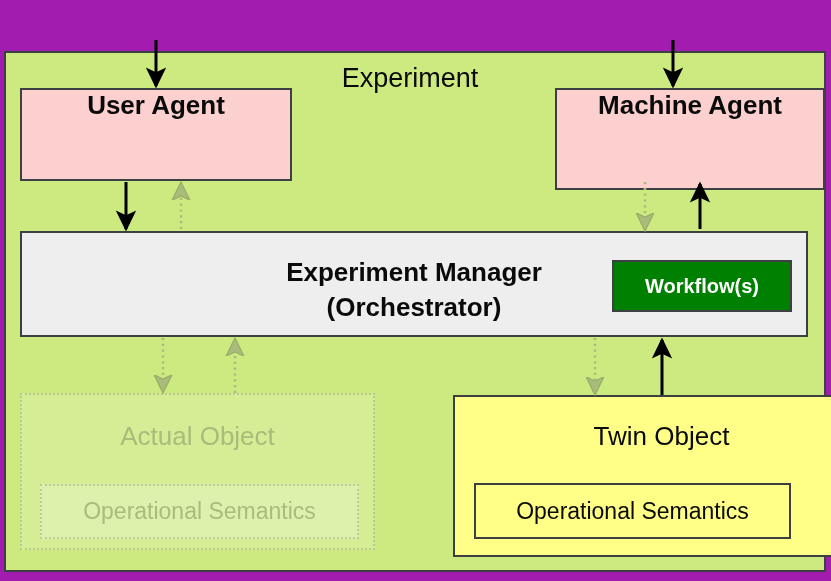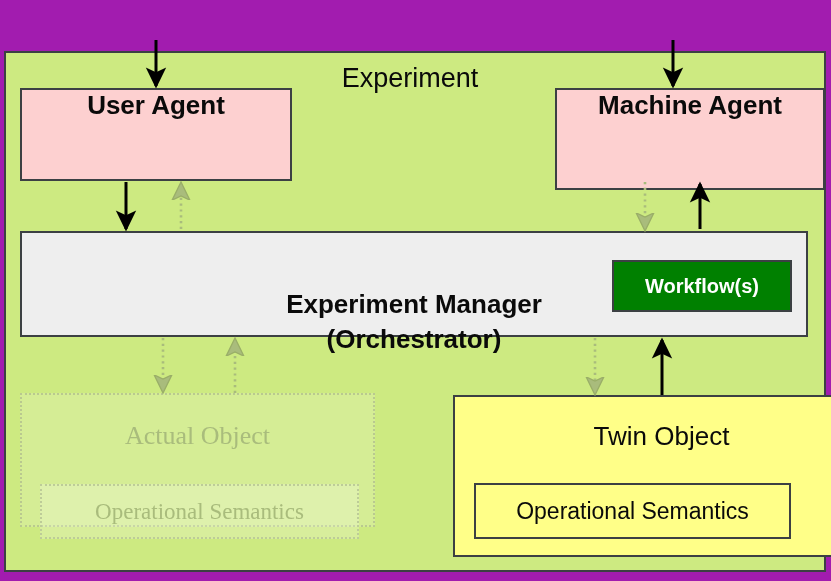--- a/index.html
+++ b/index.html
@@ -74,21 +74,20 @@
   }
   .manager-label {
     position: absolute;
     left: 0;
     top: 22px;
     width: 100%;
     text-align: center;
     font-size: 26px;
     line-height: 35px;
     color: #0a0a0a;
-    margin-top: 32px;
   }
 
   .workflow-box {
     position: absolute;
     left: 590px;
     top: 27px;
     width: 180px;
     height: 52px;
     box-sizing: border-box;
     background: #008000;
@@ -100,25 +99,24 @@
     font-size: 20px;
     line-height: 27px;
   }
 
   
   .actual-object {
     position: absolute;
     left: 20px;
     top: 393px;
     width: 355px;
-    height: 134px;
+    height: 157px;
     box-sizing: border-box;
     border: 2px dotted #b9c98f;
     background: rgba(255,255,255,0.16);
-    font-family: Liberation Serif, serif;
   }
   .actual-object-label {
     position: absolute;
     left: 0;
     top: 26px;
     width: 100%;
     text-align: center;
     font-size: 26px;
     line-height: 30px;
     color: #a9bc7c;

